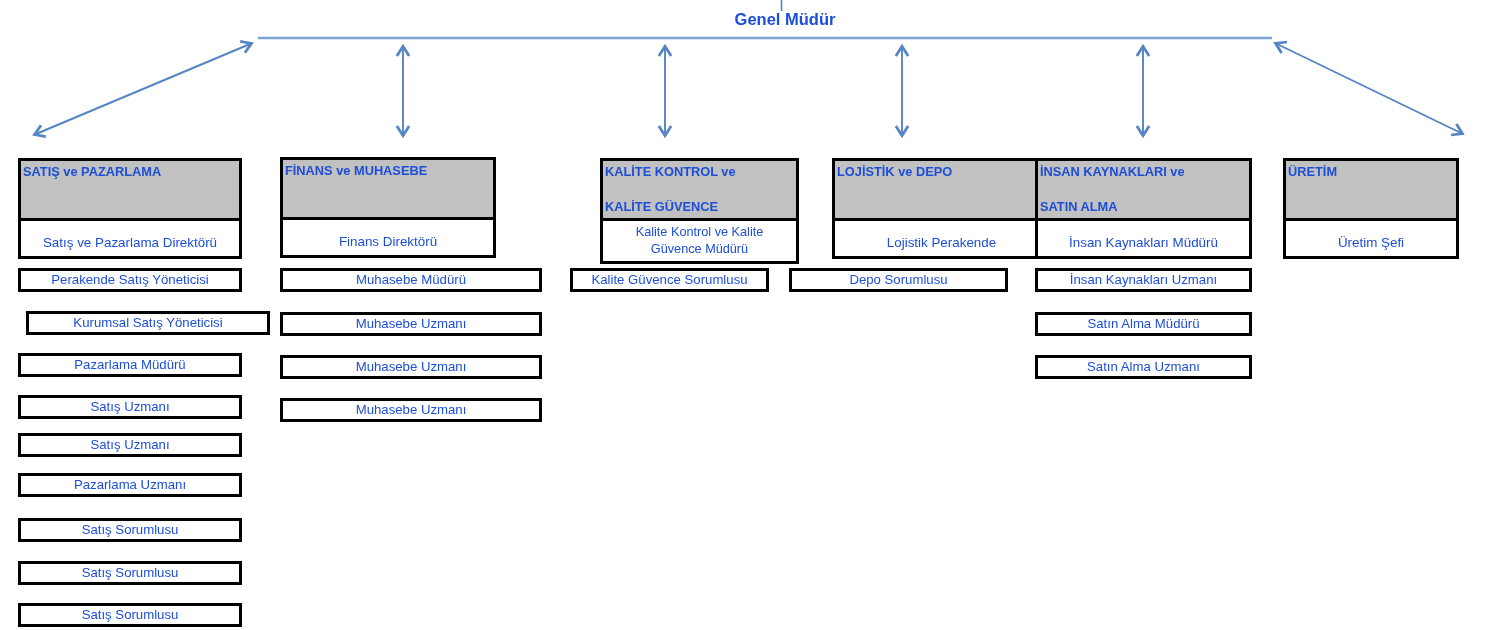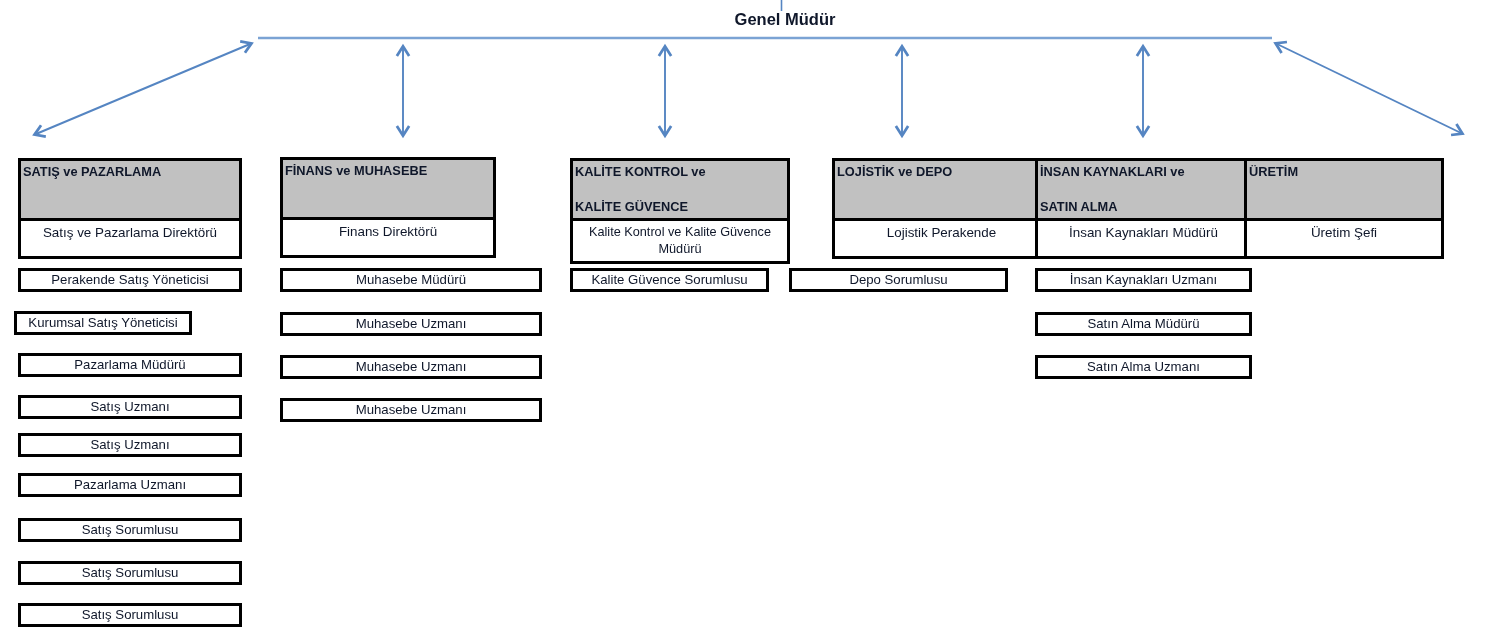--- a/index.html
+++ b/index.html
@@ -1,36 +1,36 @@
 <!DOCTYPE html>
 <html><head>
 <meta charset="utf-8">
 <style>
   html,body{margin:0;padding:0;background:#ffffff;}
   .page{
     position:relative;width:1500px;height:630px;overflow:hidden;
-    background:#ffffff;color:#0f172a;
+    background:#ffffff;color:#1d4ed8;
     font-family:"Liberation Sans", sans-serif;
   }
   .title{
     position:absolute;left:680px;top:10px;width:210px;
     text-align:center;font-weight:bold;font-size:16.5px;
   }
   .connectors{position:absolute;left:0;top:0;pointer-events:none;}
   .dept{position:absolute;box-sizing:border-box;}
   .hdr{
     box-sizing:border-box;border:3px solid #000;background:#c1c1c1;
     font-weight:bold;font-size:12.8px;text-align:left;
     display:flex;flex-direction:column;justify-content:space-between;
     padding:4px 2px 3px 2px;height:63px;line-height:1.15;margin-top:11px;
   }
   .hdr.single{justify-content:flex-start;}
   .headbox{
     box-sizing:border-box;border:3px solid #000;border-top:none;background:#fff;
-    font-size:13.4px;text-align:center;padding-top:4px;height:38px;line-height:1.25;
+    font-size:13.4px;text-align:center;padding-top:14px;height:38px;line-height:1.25;
   }
   .headbox.two{
     height:43px;display:flex;align-items:center;justify-content:center;
     padding:6px;font-size:12.7px;line-height:1.35;
   }
   .obox{
     position:absolute;box-sizing:border-box;border:3px solid #000;background:#fff;
     height:24px;font-size:13.2px;line-height:1.05;text-align:left;
     display:flex;align-items:center;justify-content:center;
   }
@@ -58,41 +58,41 @@
 
   <div class="title">Genel Müdür</div>
 
   <div class="dept" style="left:18px;top:147px;width:224px">
     <div class="hdr single">
       <span>SATIŞ ve PAZARLAMA</span>
     </div>
     <div class="headbox">Satış ve Pazarlama Direktörü</div>
   </div>
   <div class="obox" style="left:18px;top:268px;width:224px">Perakende Satış Yöneticisi</div>
-  <div class="obox" style="left:14px;top:311px;width:178px">Kurumsal Satış Yöneticisi</div>
+  <div class="obox" style="left:26px;top:311px;width:244px">Kurumsal Satış Yöneticisi</div>
   <div class="obox" style="left:18px;top:353px;width:224px">Pazarlama Müdürü</div>
   <div class="obox" style="left:18px;top:395px;width:224px">Satış Uzmanı</div>
   <div class="obox" style="left:18px;top:433px;width:224px">Satış Uzmanı</div>
   <div class="obox" style="left:18px;top:473px;width:224px">Pazarlama Uzmanı</div>
   <div class="obox" style="left:18px;top:518px;width:224px">Satış Sorumlusu</div>
   <div class="obox" style="left:18px;top:561px;width:224px">Satış Sorumlusu</div>
   <div class="obox" style="left:18px;top:603px;width:224px">Satış Sorumlusu</div>
 
   <div class="dept" style="left:280px;top:146px;width:216px">
     <div class="hdr single">
       <span>FİNANS ve MUHASEBE</span>
     </div>
     <div class="headbox">Finans Direktörü</div>
   </div>
   <div class="obox" style="left:280px;top:268px;width:262px">Muhasebe Müdürü</div>
   <div class="obox" style="left:280px;top:312px;width:262px">Muhasebe Uzmanı</div>
   <div class="obox" style="left:280px;top:355px;width:262px">Muhasebe Uzmanı</div>
   <div class="obox" style="left:280px;top:398px;width:262px">Muhasebe Uzmanı</div>
 
-  <div class="dept" style="left:570px;top:147px;width:220px">
+  <div class="dept" style="left:600px;top:147px;width:199px">
     <div class="hdr">
       <span>KALİTE KONTROL ve</span>
       <span>KALİTE GÜVENCE</span>
     </div>
     <div class="headbox two">Kalite Kontrol ve Kalite Güvence Müdürü</div>
   </div>
   <div class="obox" style="left:570px;top:268px;width:199px">Kalite Güvence Sorumlusu</div>
 
   <div class="dept" style="left:832px;top:147px;width:219px">
     <div class="hdr single">
@@ -106,20 +106,20 @@
     <div class="hdr">
       <span>İNSAN KAYNAKLARI ve</span>
       <span>SATIN ALMA</span>
     </div>
     <div class="headbox">İnsan Kaynakları Müdürü</div>
   </div>
   <div class="obox" style="left:1035px;top:268px;width:217px">İnsan Kaynakları Uzmanı</div>
   <div class="obox" style="left:1035px;top:312px;width:217px">Satın Alma Müdürü</div>
   <div class="obox" style="left:1035px;top:355px;width:217px">Satın Alma Uzmanı</div>
 
-  <div class="dept" style="left:1244px;top:147px;width:200px">
+  <div class="dept" style="left:1283px;top:147px;width:176px">
     <div class="hdr single">
       <span>ÜRETİM</span>
     </div>
     <div class="headbox">Üretim Şefi</div>
   </div>
 
 </div>
 
 </body></html>

